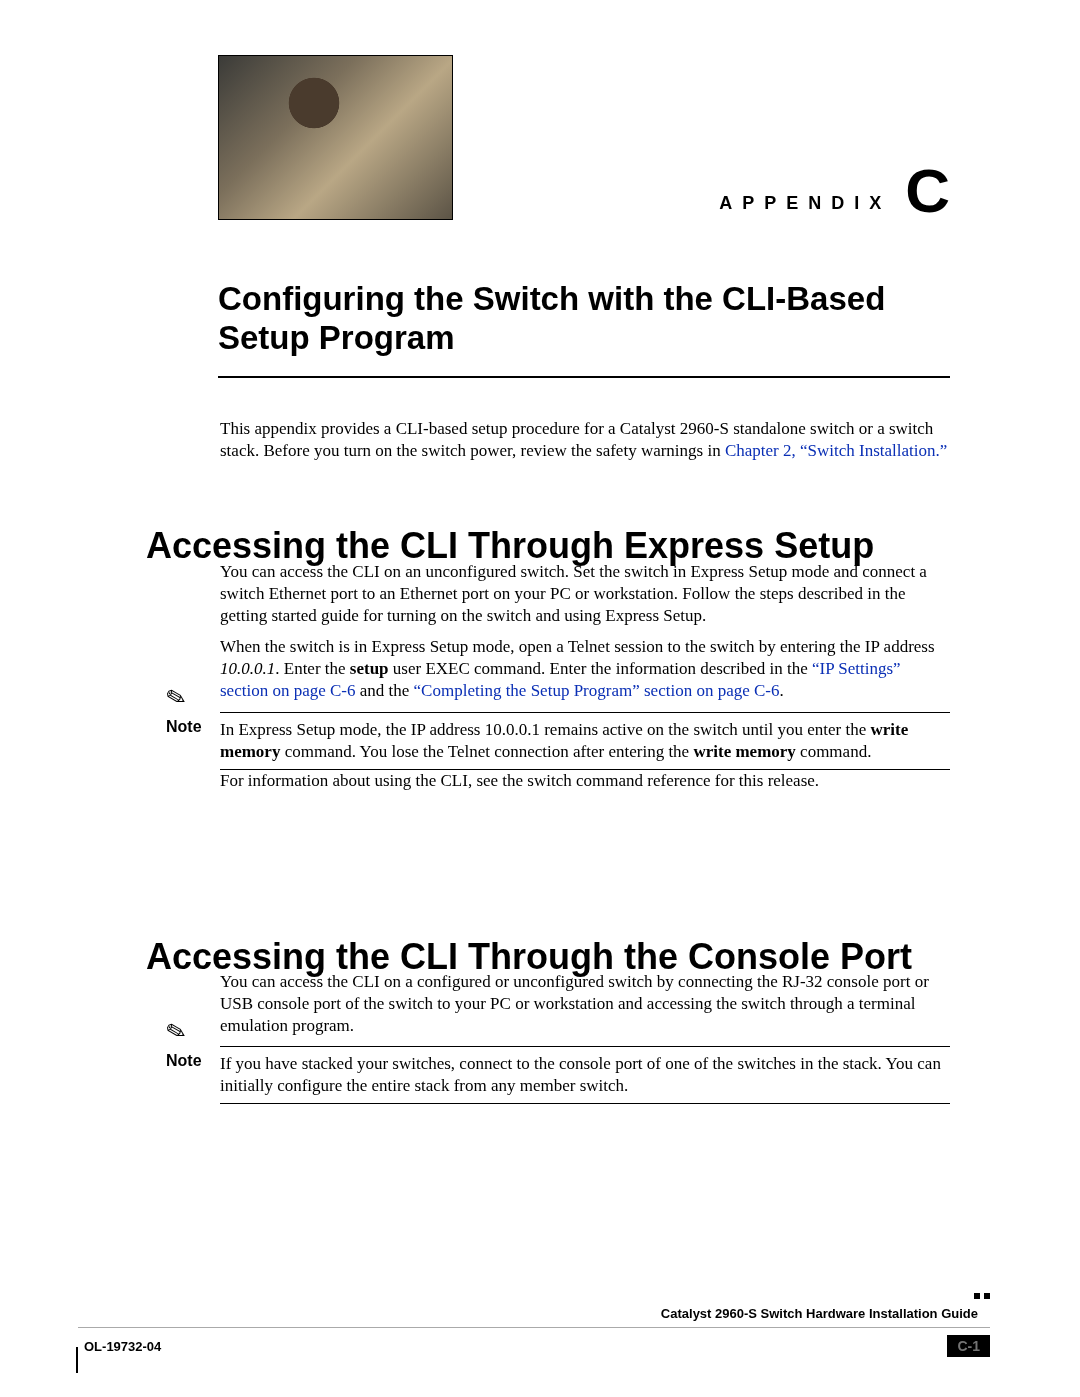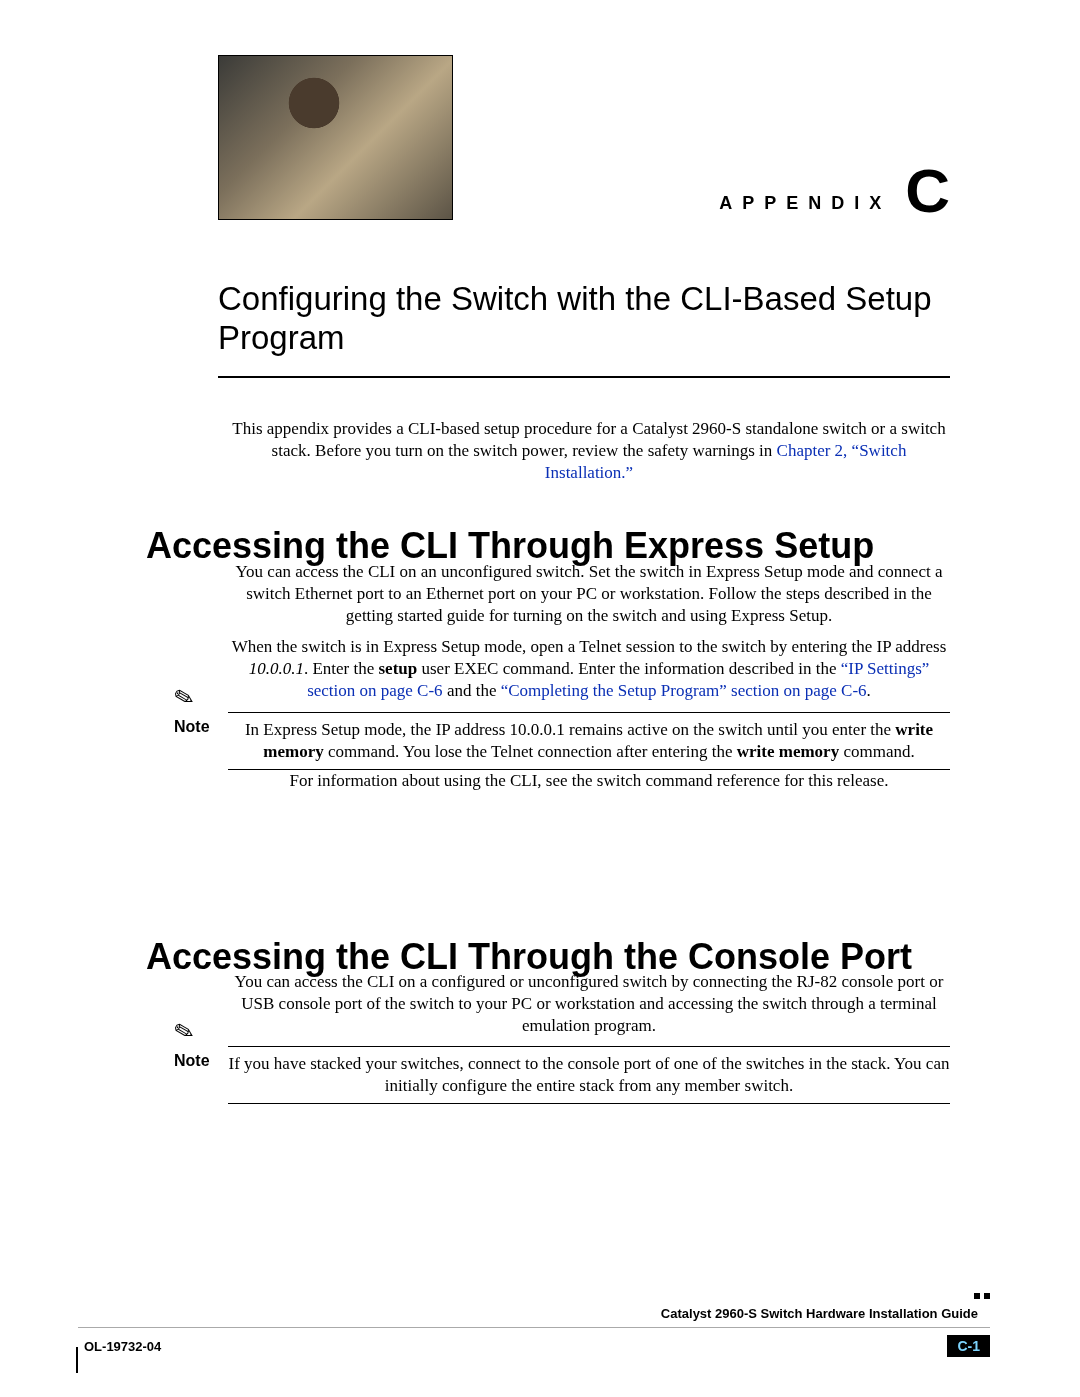--- a/index.html
+++ b/index.html
@@ -75,36 +75,35 @@
 
   
   .title-block {
     position: absolute;
     left: 218px;
     right: 88px;
     top: 280px;
   }
   .main-title {
     font-family: Arial, Helvetica, sans-serif;
-    font-weight: 400;
+    font-weight: 700;
     font-size: 33px;
     line-height: 1.18;
     margin: 0 17px 18px 0;
   }
   .title-rule {
     border: none;
     border-top: 2px solid #000;
     margin: 0;
   }
 
   .body-col {
     position: absolute;
-    left: 228px;
+    left: 220px;
     right: 88px;
-    text-align: center;
   }
 
   .intro { top: 418px; }
   .intro p { font-size: 17px; line-height: 1.28; margin: 0; }
   .link { color: #0a2fb5; }
 
   .h2 {
     font-family: Arial, Helvetica, sans-serif;
     font-weight: 800;
     font-size: 36px;
@@ -204,21 +203,21 @@
     padding-left: 30px;
     padding-right: 48px;
   }
   .doc-code {
     font-family: Arial, Helvetica, sans-serif;
     font-weight: 700;
     font-size: 13px;
   }
   .page-num-box {
     background: #000;
-    color: #7dd3fc;
+    color: #737373;
     font-family: Arial, Helvetica, sans-serif;
     font-weight: 700;
     font-size: 14px;
     padding: 3px 10px;
   }
 </style>
 </head>
 <body>
 
 <div class="page">
@@ -261,21 +260,21 @@
       </div>
       <hr class="note-rule-bottom">
     </div>
 
     <p class="para after-note">For information about using the CLI, see the switch command reference for this release.</p>
   </div>
 
   <h2 class="h2 h2b">Accessing the CLI Through the Console Port</h2>
 
   <div class="body-col sec2">
-    <p class="para">You can access the CLI on a configured or unconfigured switch by connecting the RJ-82 console port or USB console port of the switch to your PC or workstation and accessing the switch through a terminal emulation program.</p>
+    <p class="para">You can access the CLI on a configured or unconfigured switch by connecting the RJ-32 console port or USB console port of the switch to your PC or workstation and accessing the switch through a terminal emulation program.</p>
 
     <div class="note-block">
       <span class="note-icon">✎</span>
       <span class="note-label">Note</span>
       <hr class="note-rule-top">
       <div class="note-text">If you have stacked your switches, connect to the console port of one of the switches in the stack. You can initially configure the entire stack from any member switch.</div>
       <hr class="note-rule-bottom">
     </div>
   </div>
 

